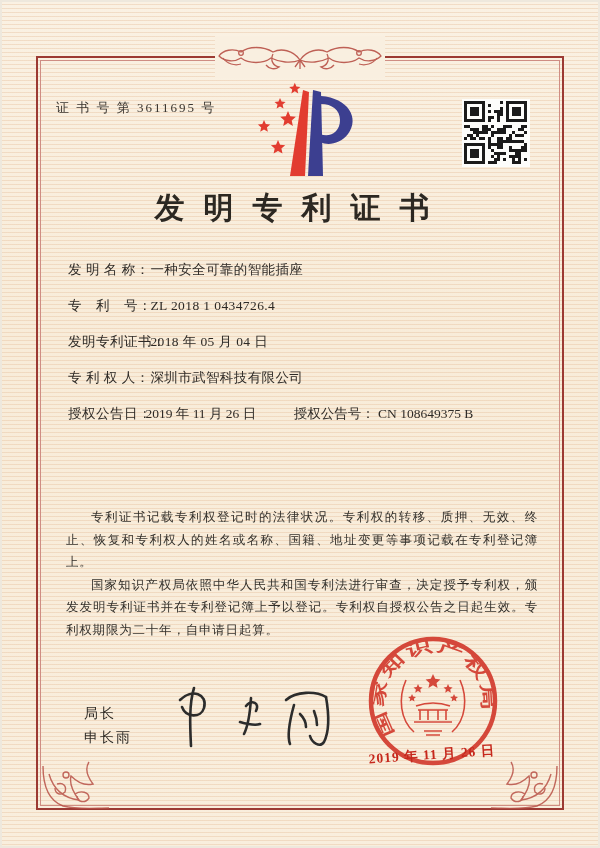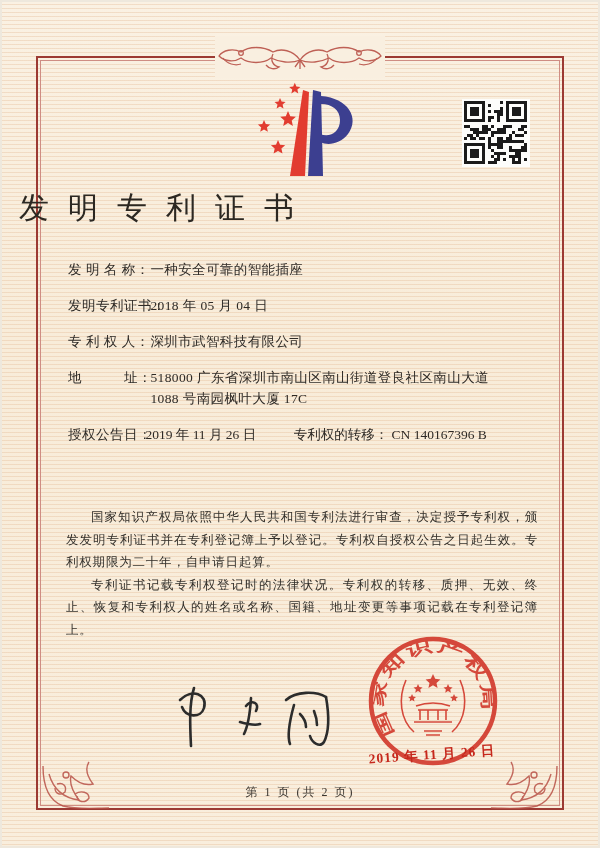--- a/index.html
+++ b/index.html
@@ -38,22 +38,22 @@
   .cert-number {
     position:absolute; left:56px; top:99px;
     font-size:13px; letter-spacing:2px; color:#3a352f;
   }
   .logo { position:absolute; left:242px; top:78px; width:120px; height:104px; }
   .qr { position:absolute; left:462px; top:99px; width:68px; height:68px;
         background:#fdfdfb; padding:2px; }
   .qr-inner { position:relative; width:64px; height:64px; }
   .qr-cell { position:absolute; width:3px; height:3px; background:#1b1b1b; }
   .title {
-    position:absolute; left:0; top:188px; width:584px; 
-    font-size:30px; font-weight:400; color:#2c2822;
+    position:absolute; left:0; top:188px; width:584px; text-align:center;
+    font-size:30px; font-weight:700; color:#2c2822;
     letter-spacing:19px; text-indent:19px;
   }
   
   .fields { position:absolute; left:68px; top:259px; width:470px; font-size:13.5px; }
   .field-row { margin-bottom:15px; line-height:21px; white-space:nowrap; }
   .field-label { display:inline-block; width:74px; vertical-align:top; letter-spacing:0.5px; }
   .field-value { display:inline-block; margin-left:5px; vertical-align:top;
                  white-space:normal; max-width:352px; letter-spacing:0.4px; }
   .grant-row { white-space:nowrap; line-height:21px; }
   .grant-pair { display:inline-block; }
@@ -118,20 +118,21 @@
       <g stroke="#b85147" stroke-width="1.4" fill="none" opacity="0.85">
         <path d="M4,40 C4,58 8,74 24,80 C40,84 56,82 70,82"></path>
         <path d="M10,48 C14,62 24,72 40,74 C34,66 30,58 32,50 C38,56 46,60 54,58 C48,50 46,42 50,36"></path>
         <path d="M18,58 C24,56 28,60 26,66 C22,70 16,68 16,62"></path>
         <path d="M36,68 C42,64 50,66 50,72 C46,78 38,76 38,70"></path>
         <circle cx="27" cy="49" r="3"></circle>
       </g>
     </svg>
   </div>
 
+  <div class="cert-number">证 书 号 第 3611695 号</div>
 
   <div class="logo">
     <svg width="120" height="104" viewBox="0 0 120 104">
       <g fill="#e23c30">
         <path d="M52,4 l2,4.6 5,.5 -3.8,3.3 1.1,4.9 -4.3,-2.6 -4.3,2.6 1.1,-4.9 -3.8,-3.3 5,-.5 z" transform="scale(0.8) translate(14,2)"></path>
         <path d="M38,20 l1.6,3.6 4,.4 -3,2.6 .9,3.9 -3.5,-2.1 -3.4,2.1 .9,-3.9 -3,-2.6 4,-.4 z"></path>
         <path d="M46,33 l2.3,5.2 5.6,.6 -4.2,3.7 1.2,5.5 -4.9,-3 -4.8,3 1.2,-5.5 -4.2,-3.7 5.6,-.6 z"></path>
         <path d="M22,42 l1.8,4 4.4,.5 -3.3,2.9 1,4.3 -3.9,-2.3 -3.8,2.3 1,-4.3 -3.3,-2.9 4.4,-.5 z"></path>
         <path d="M36,62 l2.1,4.7 5.1,.6 -3.8,3.3 1.1,5 -4.5,-2.7 -4.4,2.7 1.1,-5 -3.8,-3.3 5.1,-.6 z"></path>
         <path d="M61,12 L67,14 L63,98 L48,98 Z"></path>
@@ -366,48 +367,52 @@
   </div>
 
   <div class="title">发明专利证书</div>
 
   <div class="fields">
     <div class="field-row">
       <span class="field-label">发 明 名 称：</span>
       <span class="field-value">一种安全可靠的智能插座</span>
     </div>
     <div class="field-row">
+      <span class="field-label">专　利　号：</span>
+      <span class="field-value">ZL 2018 1 0434726.4</span>
+    </div>
+    <div class="field-row">
       <span class="field-label">发明专利证书：</span>
       <span class="field-value">2018 年 05 月 04 日</span>
     </div>
     <div class="field-row">
       <span class="field-label">专 利 权 人：</span>
       <span class="field-value">深圳市武智科技有限公司</span>
     </div>
-    <div class="field-row">
-      <span class="field-label">地　　　址：</span>
-      <span class="field-value">518000 广东省深圳市南山区南山街道登良社区南山大道 1088 号南园枫叶大厦 17C</span>
-    </div>
     <div class="grant-row">
       <span class="grant-pair">
         <span class="field-label">授权公告日：</span>
         <span>2019 年 11 月 26 日</span>
       </span>
       <span class="grant-pair">
-        <span>专利权的转移：</span>
-        <span>CN 140167396 B</span>
+        <span>授权公告号：</span>
+        <span>CN 108649375 B</span>
       </span>
     </div>
   </div>
 
   <div class="body-text">
+    <p>专利证书记载专利权登记时的法律状况。专利权的转移、质押、无效、终止、恢复和专利权人的姓名或名称、国籍、地址变更等事项记载在专利登记簿上。</p>
     <p>国家知识产权局依照中华人民共和国专利法进行审查，决定授予专利权，颁发发明专利证书并在专利登记簿上予以登记。专利权自授权公告之日起生效。专利权期限为二十年，自申请日起算。</p>
-    <p>专利证书记载专利权登记时的法律状况。专利权的转移、质押、无效、终止、恢复和专利权人的姓名或名称、国籍、地址变更等事项记载在专利登记簿上。</p>
-  </div>
-
+  </div>
+
+  <div class="director-block">
+    <div>局长</div>
+    <div>申长雨</div>
+  </div>
 
   <div class="signature-svg">
     <svg width="175" height="78" viewBox="0 0 175 78">
       <g stroke="#2c2c2c" stroke-width="2.6" fill="none" stroke-linecap="round" stroke-linejoin="round">
         <path d="M26,10 C21,26 22,48 23,68"></path>
         <path d="M12,22 C24,10 40,16 36,30 C33,40 18,40 14,29"></path>
         <path d="M78,28 C84,21 92,25 88,33"></path>
         <path d="M83,20 C82,36 80,48 76,56"></path>
         <path d="M72,44 C79,46 86,48 92,46"></path>
         <path d="M118,22 C128,13 148,13 158,19"></path>
@@ -441,15 +446,14 @@
             <path d="M40,46 C32,64 34,86 48,98"></path>
             <path d="M94,46 C102,64 100,86 86,98"></path>
             <path d="M58,97 L76,97 M60,101 L74,101"></path>
           </g>
         </g>
       </g>
     </svg>
   </div>
   <div class="seal-date">2019 年 11 月 26 日</div>
 
-  <div class="page-info">第 1 页 (共 2 页)</div>
 
 </div>
 
 </body></html>

